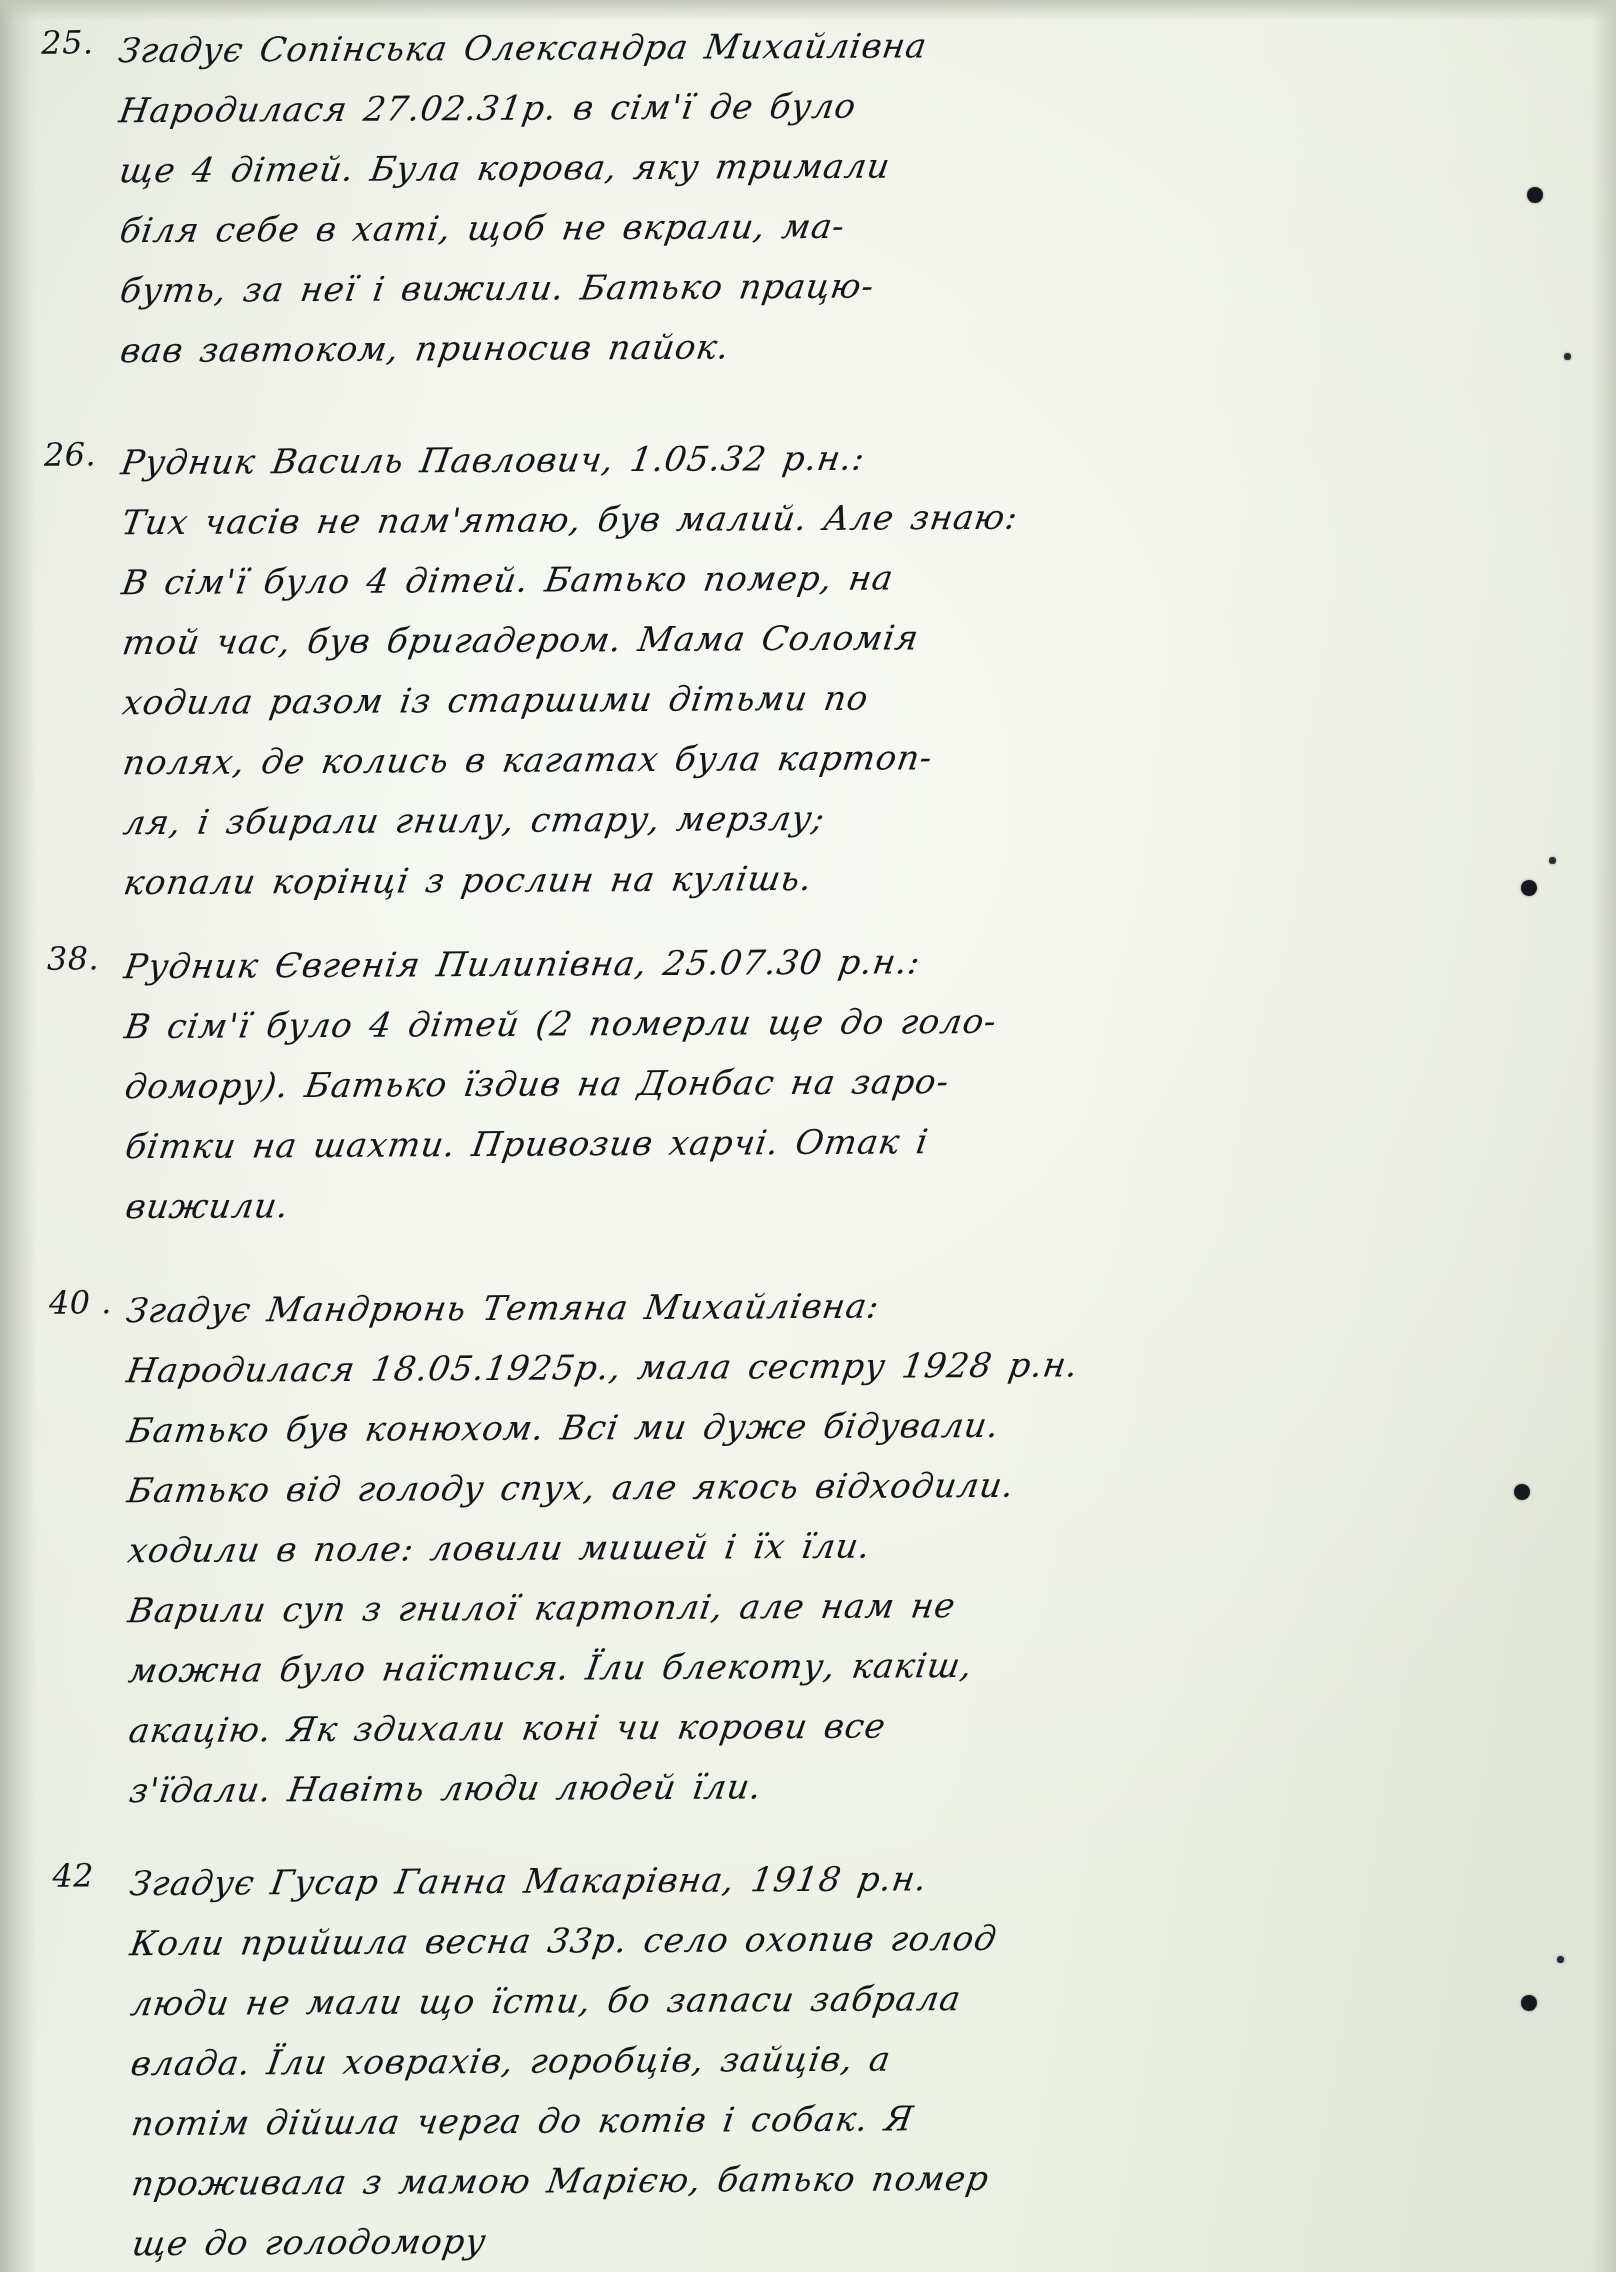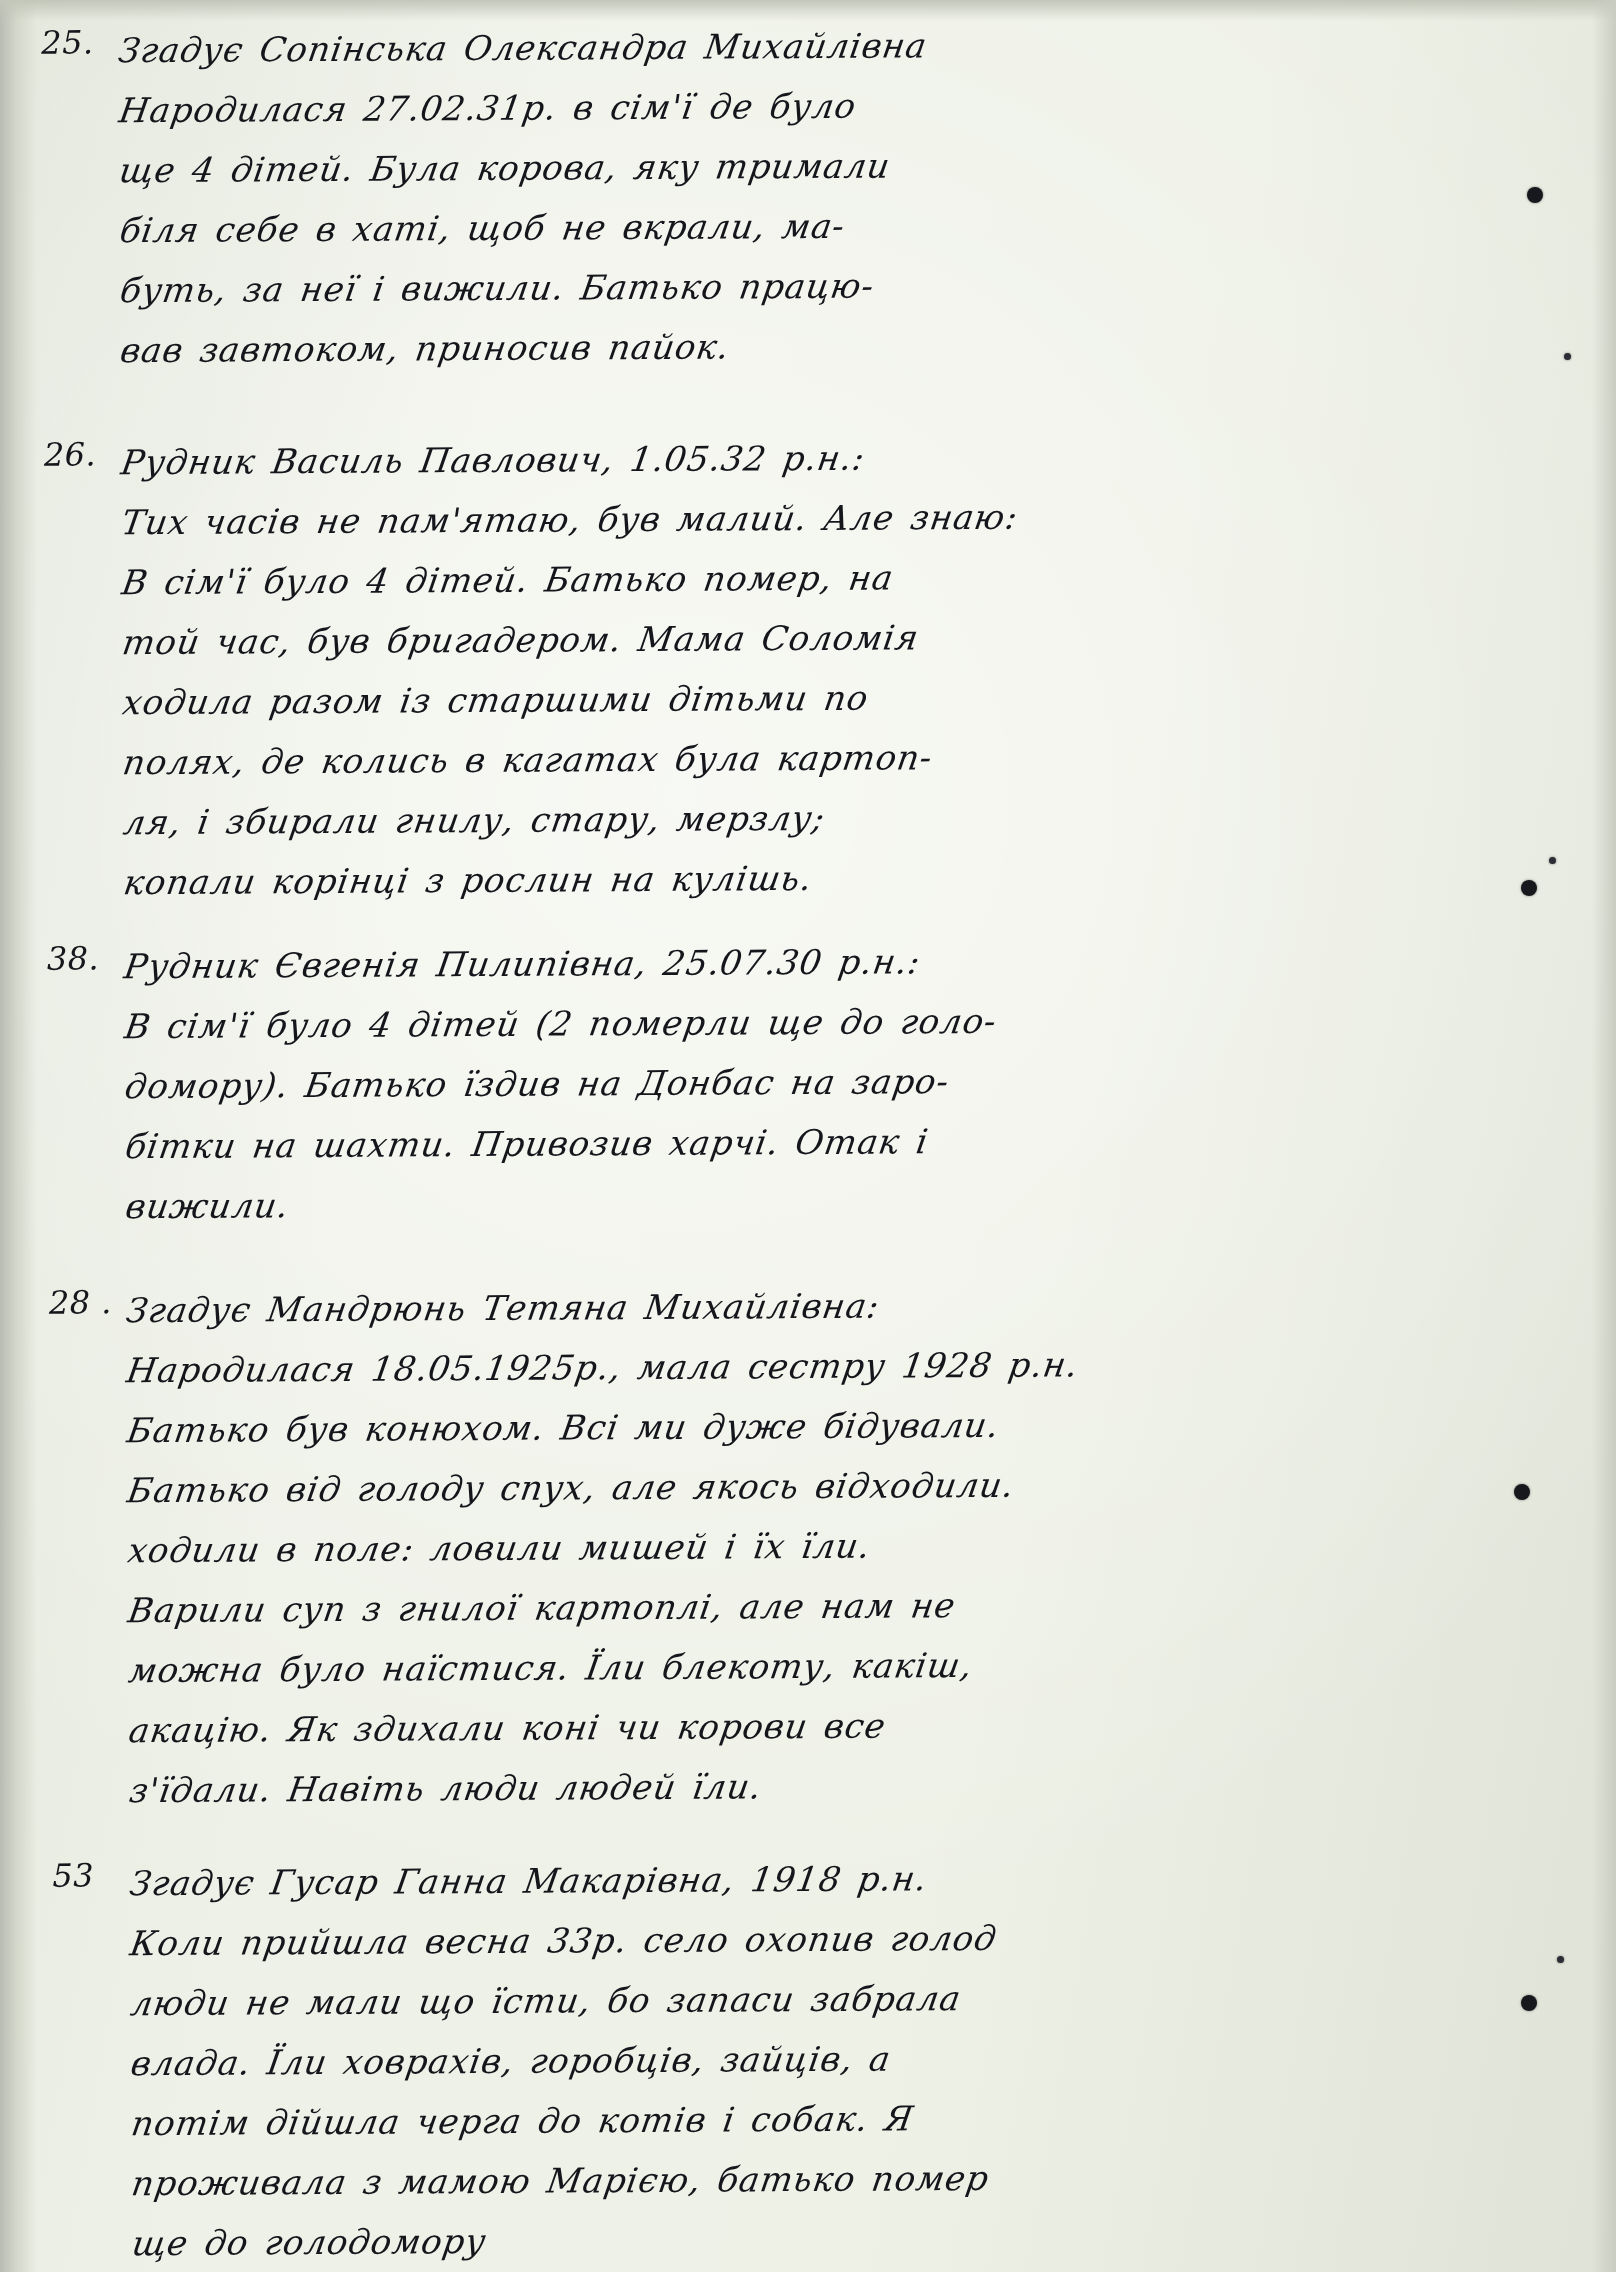--- a/index.html
+++ b/index.html
@@ -148,36 +148,36 @@
       <div class="entry-body">
         <div class="line indent-0">Рудник Євгенія Пилипівна, 25.07.30 р.н.:</div>
         <div class="line indent-0">В сім'ї було 4 дітей (2 померли ще до голо-</div>
         <div class="line indent-0">домору). Батько їздив на Донбас на заро-</div>
         <div class="line indent-0">бітки на шахти. Привозив харчі. Отак і</div>
         <div class="line indent-0">вижили.</div>
       </div>
     </div>
 
     <div class="entry" style="left:0; top:1276px; width:1607px;">
-      <div class="entry-num">28 .</div>
+      <div class="entry-num">40 .</div>
       <div class="entry-body">
         <div class="line indent-0">Згадує Мандрюнь Тетяна Михайлівна:</div>
         <div class="line indent-0">Народилася 18.05.1925р., мала сестру 1928 р.н.</div>
         <div class="line indent-0">Батько був конюхом. Всі ми дуже бідували.</div>
         <div class="line indent-0">Батько від голоду спух, але якось відходили.</div>
         <div class="line indent-0">ходили в поле: ловили мишей і їх їли.</div>
         <div class="line indent-0">Варили суп з гнилої картоплі, але нам не</div>
         <div class="line indent-0">можна було наїстися. Їли блекоту, какіш,</div>
         <div class="line indent-0">акацію. Як здихали коні чи корови все</div>
         <div class="line indent-0">з'їдали. Навіть люди людей їли.</div>
       </div>
     </div>
 
     <div class="entry" style="left:0; top:1849px; width:1607px;">
-      <div class="entry-num">53</div>
+      <div class="entry-num">42</div>
       <div class="entry-body">
         <div class="line indent-0">Згадує Гусар Ганна Макарівна, 1918 р.н.</div>
         <div class="line indent-0">Коли прийшла весна 33р. село охопив голод</div>
         <div class="line indent-0">люди не мали що їсти, бо запаси забрала</div>
         <div class="line indent-0">влада. Їли ховрахів, горобців, зайців, а</div>
         <div class="line indent-0">потім дійшла черга до котів і собак. Я</div>
         <div class="line indent-0">проживала з мамою Марією, батько помер</div>
         <div class="line indent-0">ще до голодомору</div>
       </div>
     </div>

